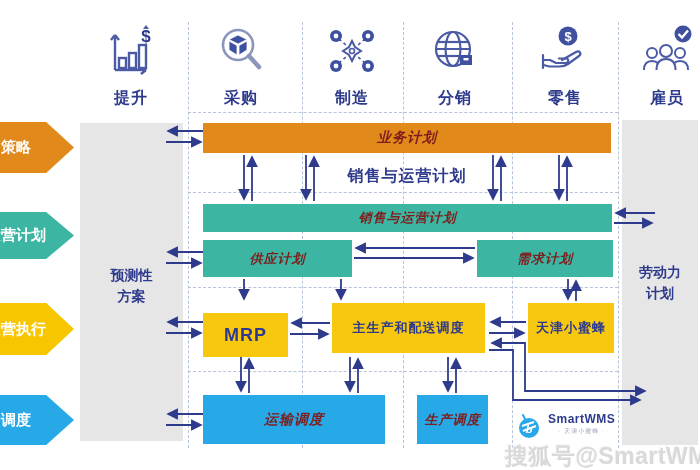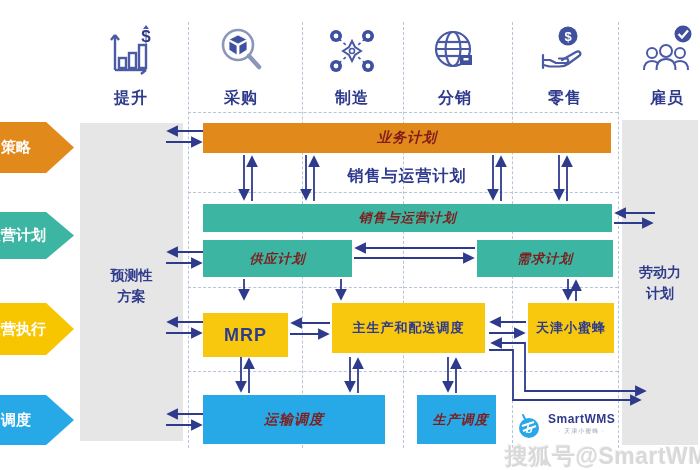--- a/index.html
+++ b/index.html
@@ -185,21 +185,21 @@
 
 
   <div class="box navy" style="left:203px;top:313px;width:85px;height:44px;background:#F7C80E;font-size:18px;">MRP</div>
 
   <div class="box navy" style="left:332px;top:303px;width:153px;height:50px;background:#F7C80E;">主生产和配送调度</div>
 
   <div class="box navy" style="left:528px;top:303px;width:86px;height:50px;background:#F7C80E;">天津小蜜蜂</div>
 
   <div class="box white" style="left:203px;top:395px;width:182px;height:49px;background:#27A9E8;font-size:14px;">运输调度</div>
 
-  <div class="box white" style="left:417px;top:395px;width:71px;height:49px;background:#27A9E8;padding-left:8px;">生产调度</div>
+  <div class="box white" style="left:417px;top:395px;width:71px;height:49px;background:#27A9E8;">生产调度</div>
 
   <svg id="arrows" width="700" height="470" viewBox="0 0 700 470">
     <defs>
       <marker id="ah" viewBox="0 0 10 10" refX="8.5" refY="5" markerWidth="7.5" markerHeight="6.5" orient="auto-start-reverse">
         <path d="M0 0 L10 5 L0 10 z" fill="#2e3a8c"></path>
       </marker>
     </defs>
     <g stroke="#2e3a8c" stroke-width="1.8" fill="none">
 
       <path d="M203 131 H168" marker-end="url(#ah)"></path>

